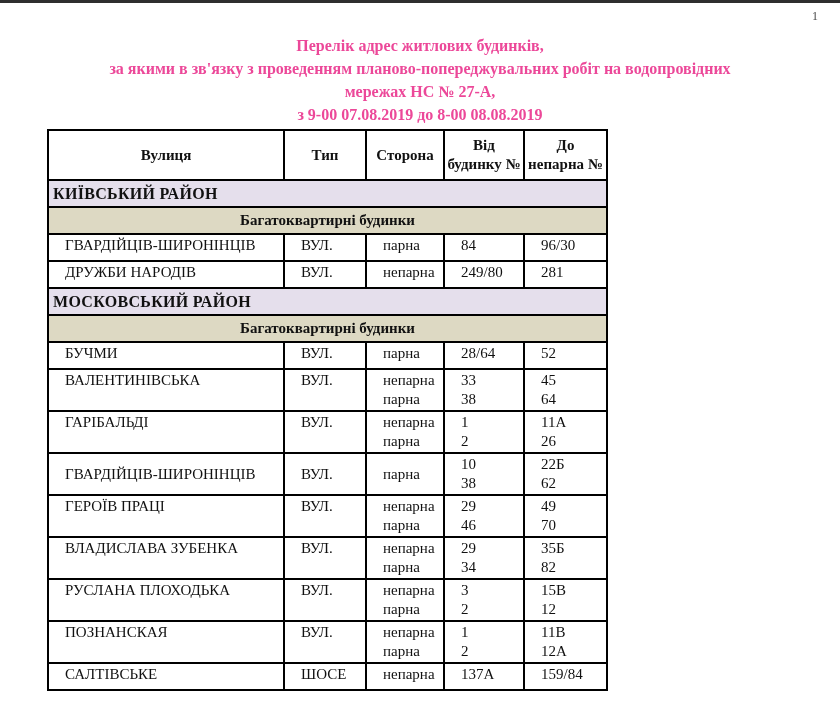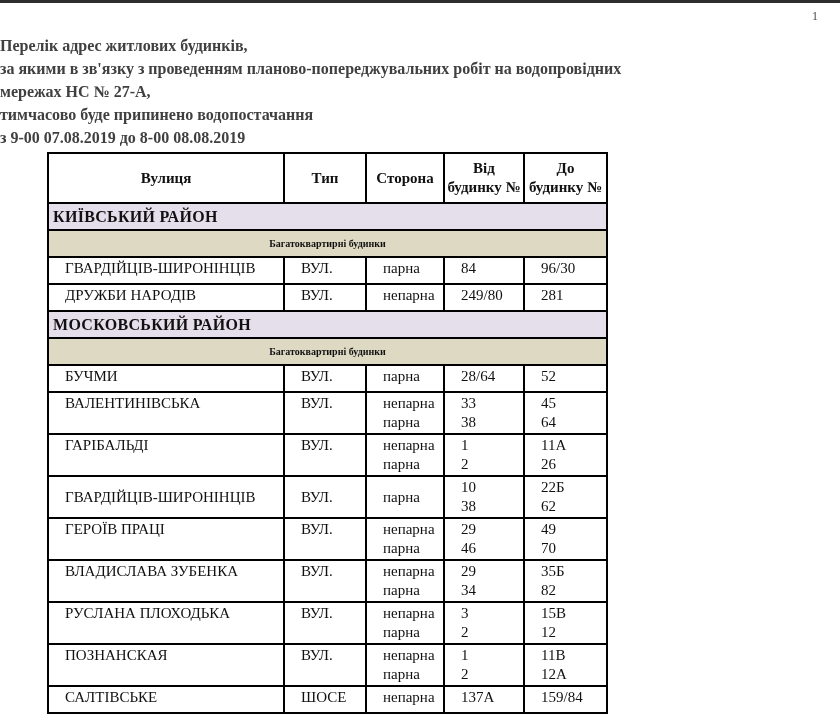--- a/index.html
+++ b/index.html
@@ -3,77 +3,76 @@
 <meta charset="utf-8">
 <style>
   html,body { margin:0; padding:0; background:#ffffff; }
   .page {
     position:relative; width:840px; height:723px; overflow:hidden;
     background:#ffffff; color:#111;
     font-family:"Liberation Serif","DejaVu Serif",serif;
   }
   .topbar { position:absolute; top:0; left:0; width:840px; height:3px; background:#2e2e2e; }
   .page-number { position:absolute; top:9px; right:22px; font-size:12px; color:#4a4a4a; }
-  .title { padding-top:34px; font-weight:bold; font-size:16px; line-height:23px; color:#404040; }
+  .title { padding-top:34px; text-align:center; font-weight:bold; font-size:16px; line-height:23px; color:#ec4899; }
   .title div { white-space:nowrap; }
   table.doc-table {
     border-collapse:collapse; table-layout:fixed;
     margin:3px 0 0 47px; width:559px; background:#fff;
   }
   .doc-table th, .doc-table td { border:2px solid #000; overflow:hidden; }
   .doc-table thead tr { height:50px;margin-top:16px; }
   .doc-table th {
     font-size:15px; font-weight:bold; text-align:center; vertical-align:middle;
     white-space:pre-line; padding:1px 2px; line-height:19px;
   }
   .doc-table td { font-size:15px; vertical-align:top; padding:1px 3px; line-height:19px; }
   td.district {
     background:var(--district-bg,#E5DFEC); font-weight:bold; font-size:16px;
     height:23px; vertical-align:middle; padding-left:4px; letter-spacing:0.3px;
   }
   td.subheader {
-    background:var(--subheader-bg,#DDD9C3); font-weight:bold; font-size:10px;
+    background:var(--subheader-bg,#DDD9C3); font-weight:bold; font-size:15px;
     height:23px; vertical-align:middle; text-align:center;
   }
   tr.data td { height:23px;padding-left:16px; }
   tr.data .line { line-height:19px; height:19px; white-space:nowrap; }
   tr.side-centered td { vertical-align:middle; }
 </style>
 </head>
 <body>
 
 <div class="page">
   <div class="topbar"></div>
   <div class="page-number">1</div>
 
   <div class="title">
     <div>Перелік адрес житлових будинків,</div>
     <div>за якими в зв'язку з проведенням планово-попереджувальних робіт на водопровідних</div>
     <div>мережах НС № 27-А,</div>
-    <div>тимчасово буде припинено водопостачання</div>
     <div>з 9-00 07.08.2019 до 8-00 08.08.2019</div>
   </div>
 
   <table class="doc-table">
     <colgroup>
       <col style="width:236px">
         <col style="width:82px">
         <col style="width:78px">
       <col style="width:80px">
         <col style="width:83px">
     </colgroup>
     <thead>
       <tr>
         <th>Вулиця</th>
         <th>Тип</th>
         <th>Сторона</th>
         <th>Від
 будинку №</th>
         <th>До
-будинку №</th>
+непарна №</th>
       </tr>
     </thead>
     <tbody>
         <tr>
     <td colspan="5" class="district">КИЇВСЬКИЙ РАЙОН</td>
   </tr>
         <tr>
     <td colspan="5" class="subheader">Багатоквартирні будинки</td>
   </tr>
         <tr class="data">

